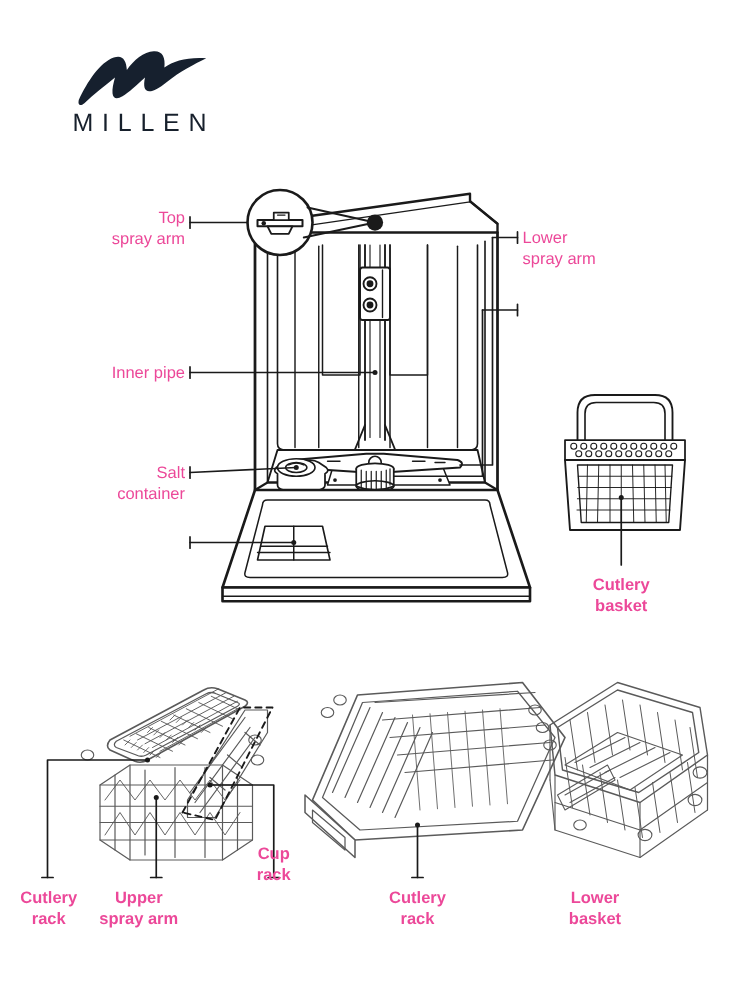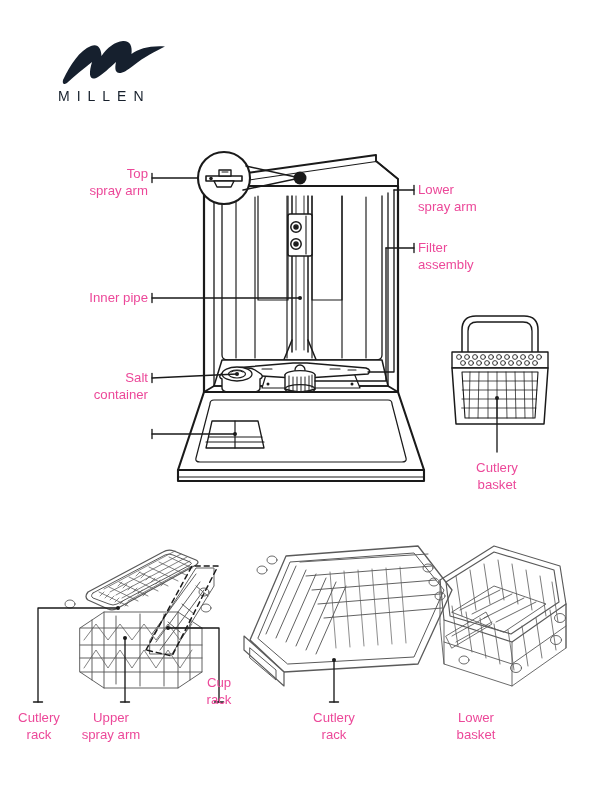--- a/index.html
+++ b/index.html
@@ -34,21 +34,21 @@
     position: absolute;
     left: 2px;
     top: 0px;
     width: 110px;
     height: 46px;
   }
   .brand-word {
     position: absolute;
     left: 0px;
     top: 48px;
-    font-size: 14px;
+    font-size: 20px;
     letter-spacing: 7px;
     font-weight: 400;
     color: #17202c;
     white-space: nowrap;
   }
 
   
   .art {
     position: absolute;
     left: 0;
@@ -58,21 +58,21 @@
   
   .label {
     position: absolute;
     font-size: 13.2px;
     line-height: 16.5px;
     color: #ec4899;
     white-space: pre;
   }
   .label.r { text-align: right; }
   .label.l { text-align: left; }
-  .label.c { text-align: center; }
+  .label.c { text-align: center; font-weight: bold; }
 
   .lbl-top-spray    { left: 44px;  top: 166px; width: 104px; }
   .lbl-inner-pipe   { left: 24px;  top: 290px; width: 124px; }
   .lbl-salt         { left: 44px;  top: 370px; width: 104px; }
   .lbl-dispenser    { left: 24px;  top: 426px; width: 124px; }
   .lbl-lower-spray  { left: 418px; top: 182px; width: 130px; }
   .lbl-filter       { left: 418px; top: 240px; width: 130px; }
   .lbl-cutlery-bskt { left: 452px; top: 460px; width: 90px; }
 
   .lbl-cutlery-rack-1 { left: 0px;   top: 710px; width: 78px; }
@@ -418,22 +418,20 @@
 
   <div class="label r lbl-inner-pipe">Inner pipe</div>
 
   <div class="label r lbl-salt">Salt
 container</div>
 
 
   <div class="label l lbl-lower-spray">Lower
 spray arm</div>
 
-  <div class="label l lbl-filter">Filter
-assembly</div>
 
   <div class="label c lbl-cutlery-bskt">Cutlery
 basket</div>
 
   <div class="label c lbl-cutlery-rack-1">Cutlery
 rack</div>
 
   <div class="label c lbl-upper-spray">Upper
 spray arm</div>
 

